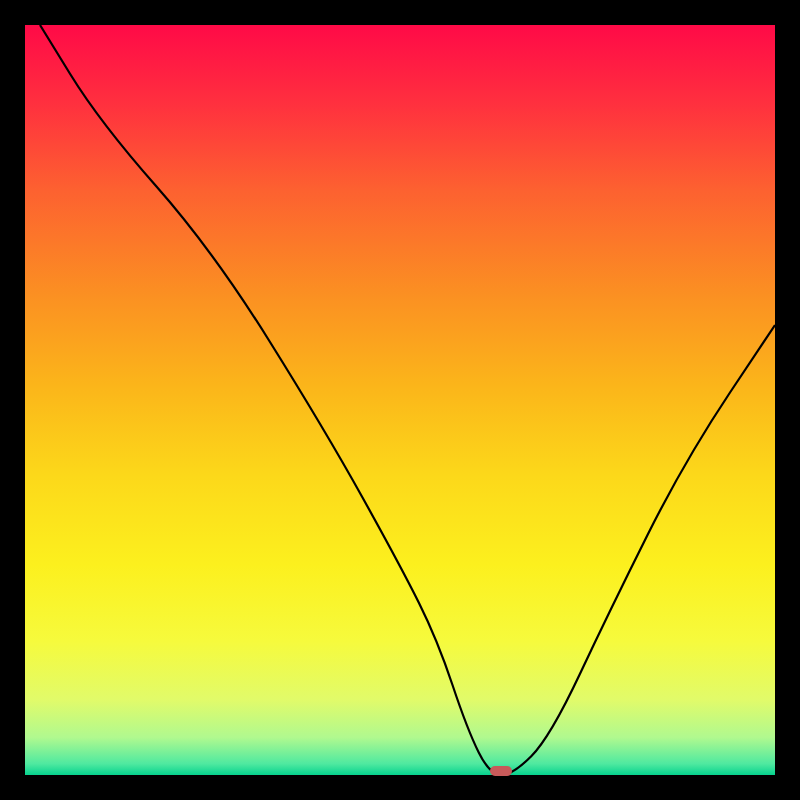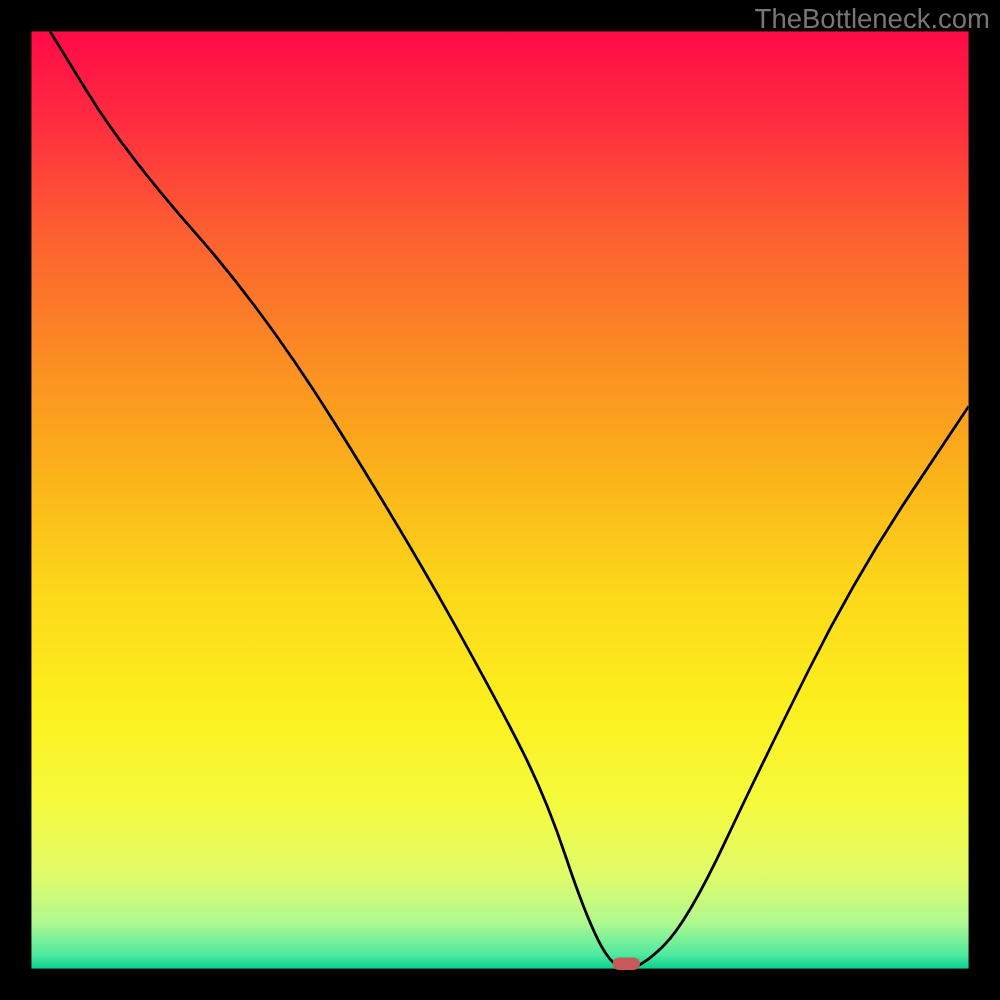--- a/index.html
+++ b/index.html
@@ -49,21 +49,20 @@
     font-family: Arial, Helvetica, sans-serif;
     font-size: 22px;
     font-weight: 500;
     z-index: 4;
   }
 </style>
 </head>
 <body>
 
 <div class="chart-container">
-  <div class="watermark">TheBottleneck.com</div>
 
   <div class="plot-area">
     <svg class="gradient-bg" viewBox="0 0 750 750" preserveAspectRatio="none">
       <defs>
         <linearGradient id="bg-grad" x1="0" y1="0" x2="0" y2="1">
             <stop offset="0%" stop-color="#ff0a47"></stop>
             <stop offset="10%" stop-color="#ff2e3f"></stop>
             <stop offset="22%" stop-color="#fd6130"></stop>
             <stop offset="36%" stop-color="#fb9022"></stop>
             <stop offset="48%" stop-color="#fbb51a"></stop>

